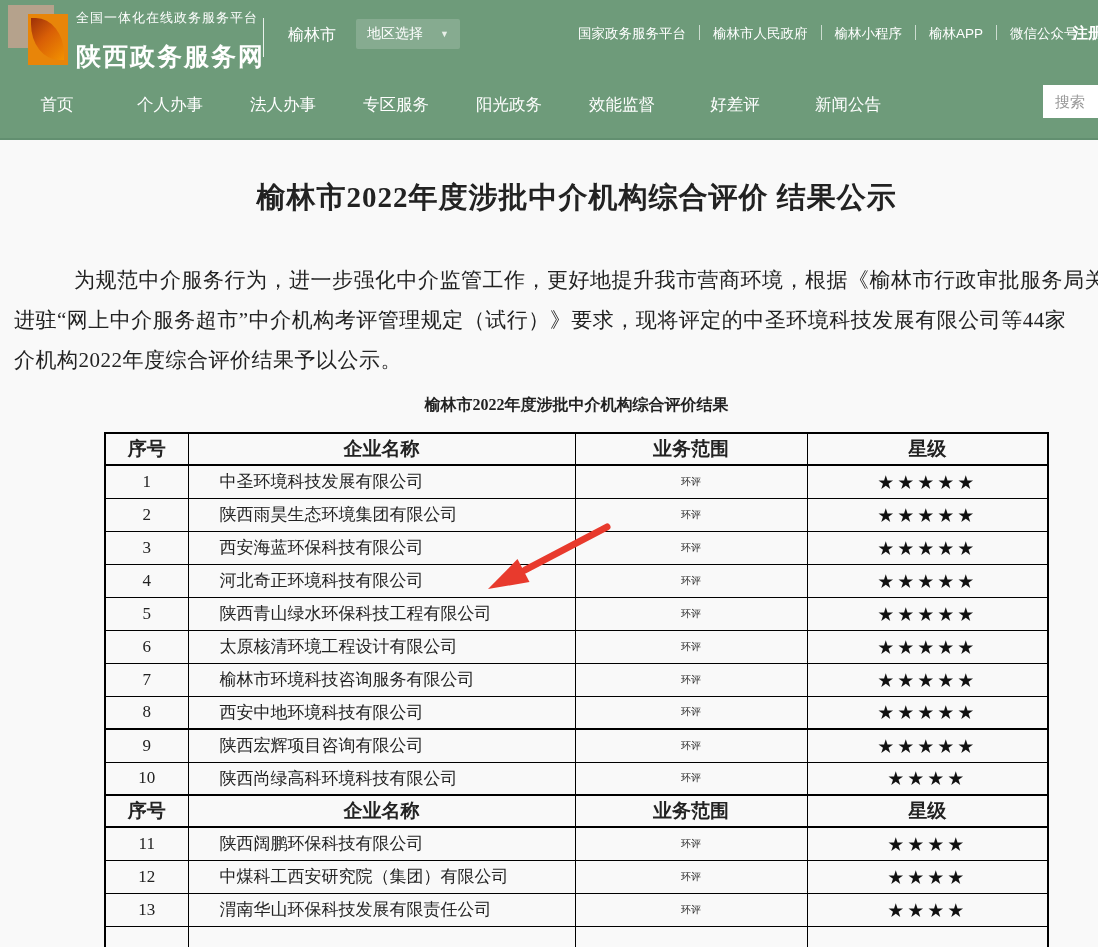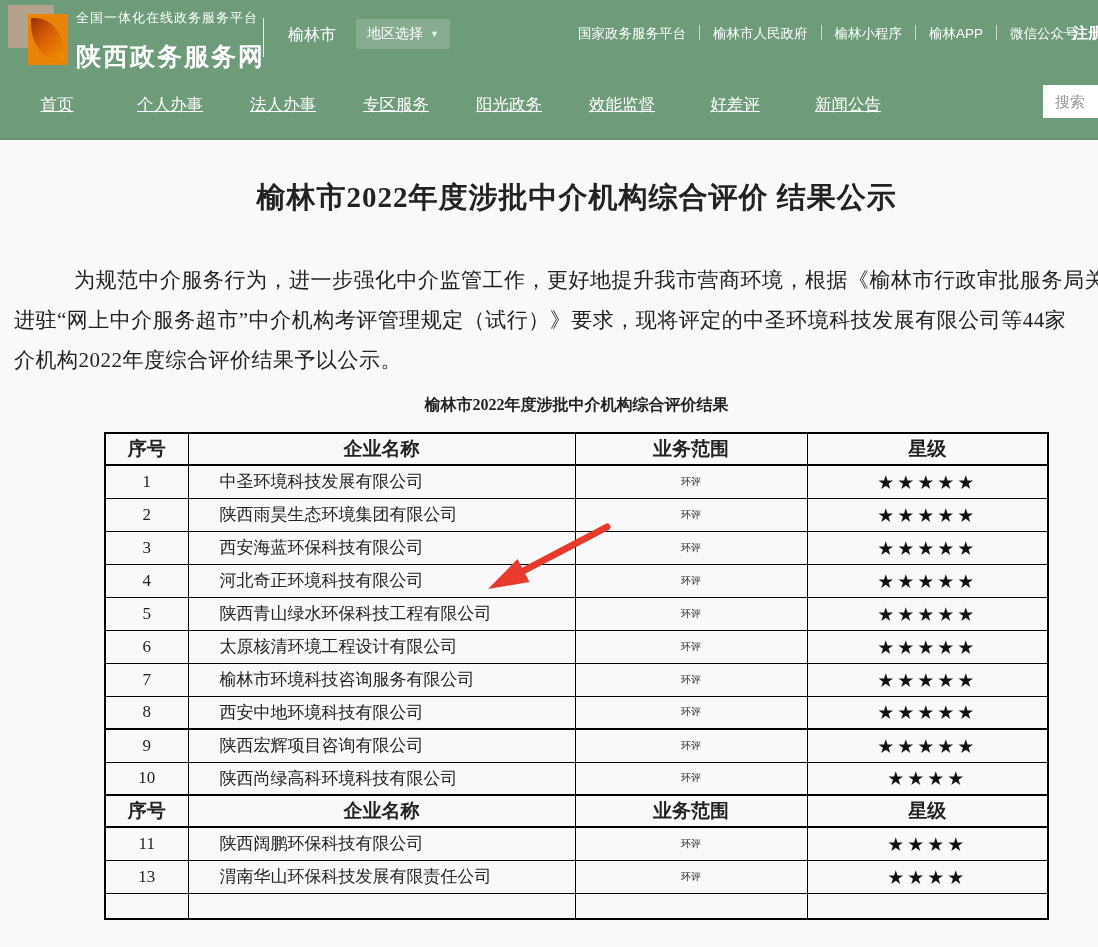--- a/index.html
+++ b/index.html
@@ -29,34 +29,34 @@
   .brand { position:absolute; left:76px; top:9px; }
   .brand-small { font-size:13px; letter-spacing:1px; }
   .brand-big { font-size:25px; font-weight:bold; margin-top:13px; letter-spacing:2px; }
 
   .brand-divider { position:absolute; left:263px; top:18px; width:1px; height:39px; background:rgba(255,255,255,.85); }
 
   .city { position:absolute; left:288px; top:25px; font-size:16px; }
 
   .region-btn {
     position:absolute; left:356px; top:19px; height:30px; padding:0 11px;
-    display:flex; align-items:center; gap:7px;
+    display:flex; align-items:center; gap:17px;
     background:rgba(255,255,255,.17); border:none; border-radius:2px;
     color:#fff; font-size:14px; font-family:inherit; cursor:pointer;
   }
   .caret { font-size:9px; color:#e8efe8; }
 
   .top-links { position:absolute; left:578px; top:25px; display:flex; font-size:13.5px; white-space:nowrap; }
   .top-links a { color:#fff; text-decoration:none; cursor:pointer; }
   .sep { display:inline-block; width:1px; height:15px; background:rgba(255,255,255,.65); margin:0 13px; }
   .register { position:absolute; left:1073px; top:24px; font-size:15px; color:#fff; font-weight:bold; text-decoration:none; white-space:nowrap; cursor:pointer; }
 
   .main-nav {
     position:absolute; top:72px; left:0; height:66px; width:100%;
-    display:flex; align-items:center; padding-left:17px; gap:33px;text-decoration:underline;
+    display:flex; align-items:center; padding-left:17px; gap:33px;
   }
   .nav-item { width:80px; text-align:center; font-size:16.5px; color:#fff; cursor:pointer; white-space:nowrap; }
 
   .search-input {
     position:absolute; left:1043px; top:85px; width:140px; height:33px;
     background:#fff; border:none; outline:none; padding:0 10px 0 12px;
     font-size:15px; color:#333; font-family:inherit;
   }
   .search-input::placeholder { color:#999; }
 
@@ -223,20 +223,26 @@
           <th>业务范围</th>
           <th>星级</th>
         </tr>
         <tr>
           <td class="num">11</td>
           <td class="name">陕西阔鹏环保科技有限公司</td>
           <td class="scope">环评</td>
           <td class="stars">★★★★</td>
         </tr>
         <tr>
+          <td class="num">12</td>
+          <td class="name">中煤科工西安研究院（集团）有限公司</td>
+          <td class="scope">环评</td>
+          <td class="stars">★★★★</td>
+        </tr>
+        <tr>
           <td class="num">13</td>
           <td class="name">渭南华山环保科技发展有限责任公司</td>
           <td class="scope">环评</td>
           <td class="stars">★★★★</td>
         </tr>
         <tr class="partial">
           <td class="num"></td>
           <td class="name"></td>
           <td class="scope"></td>
           <td class="stars"></td>

